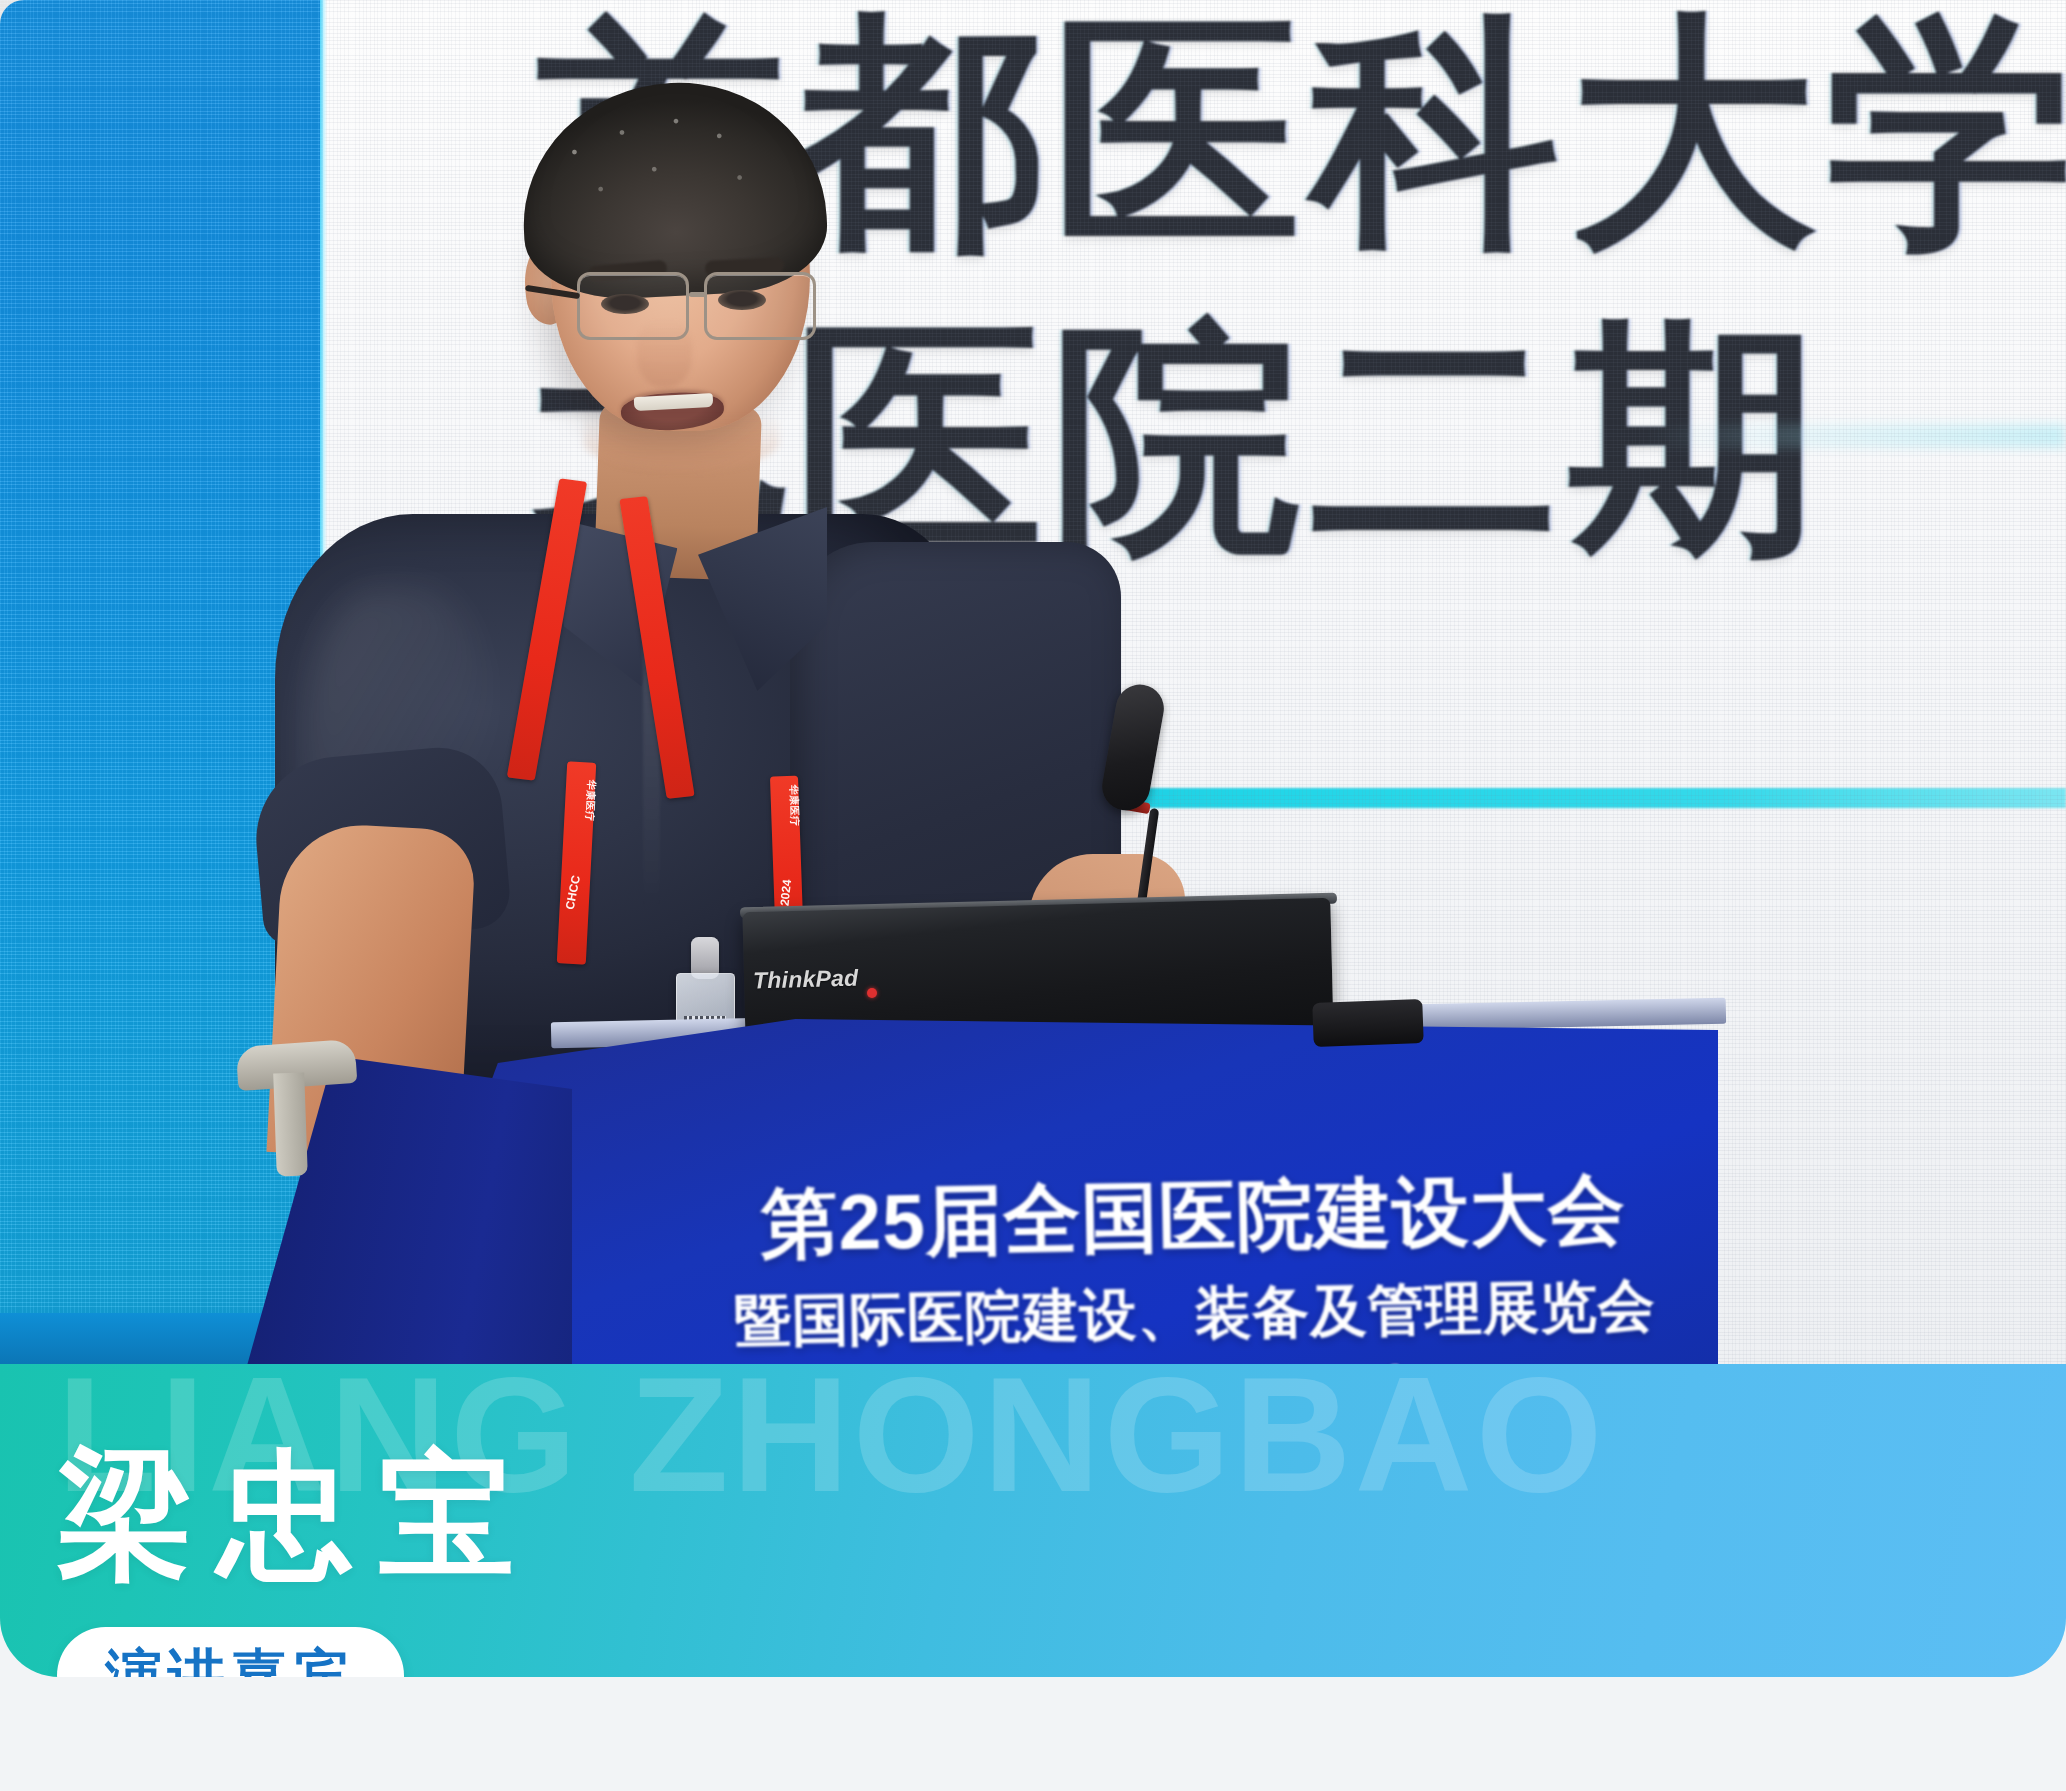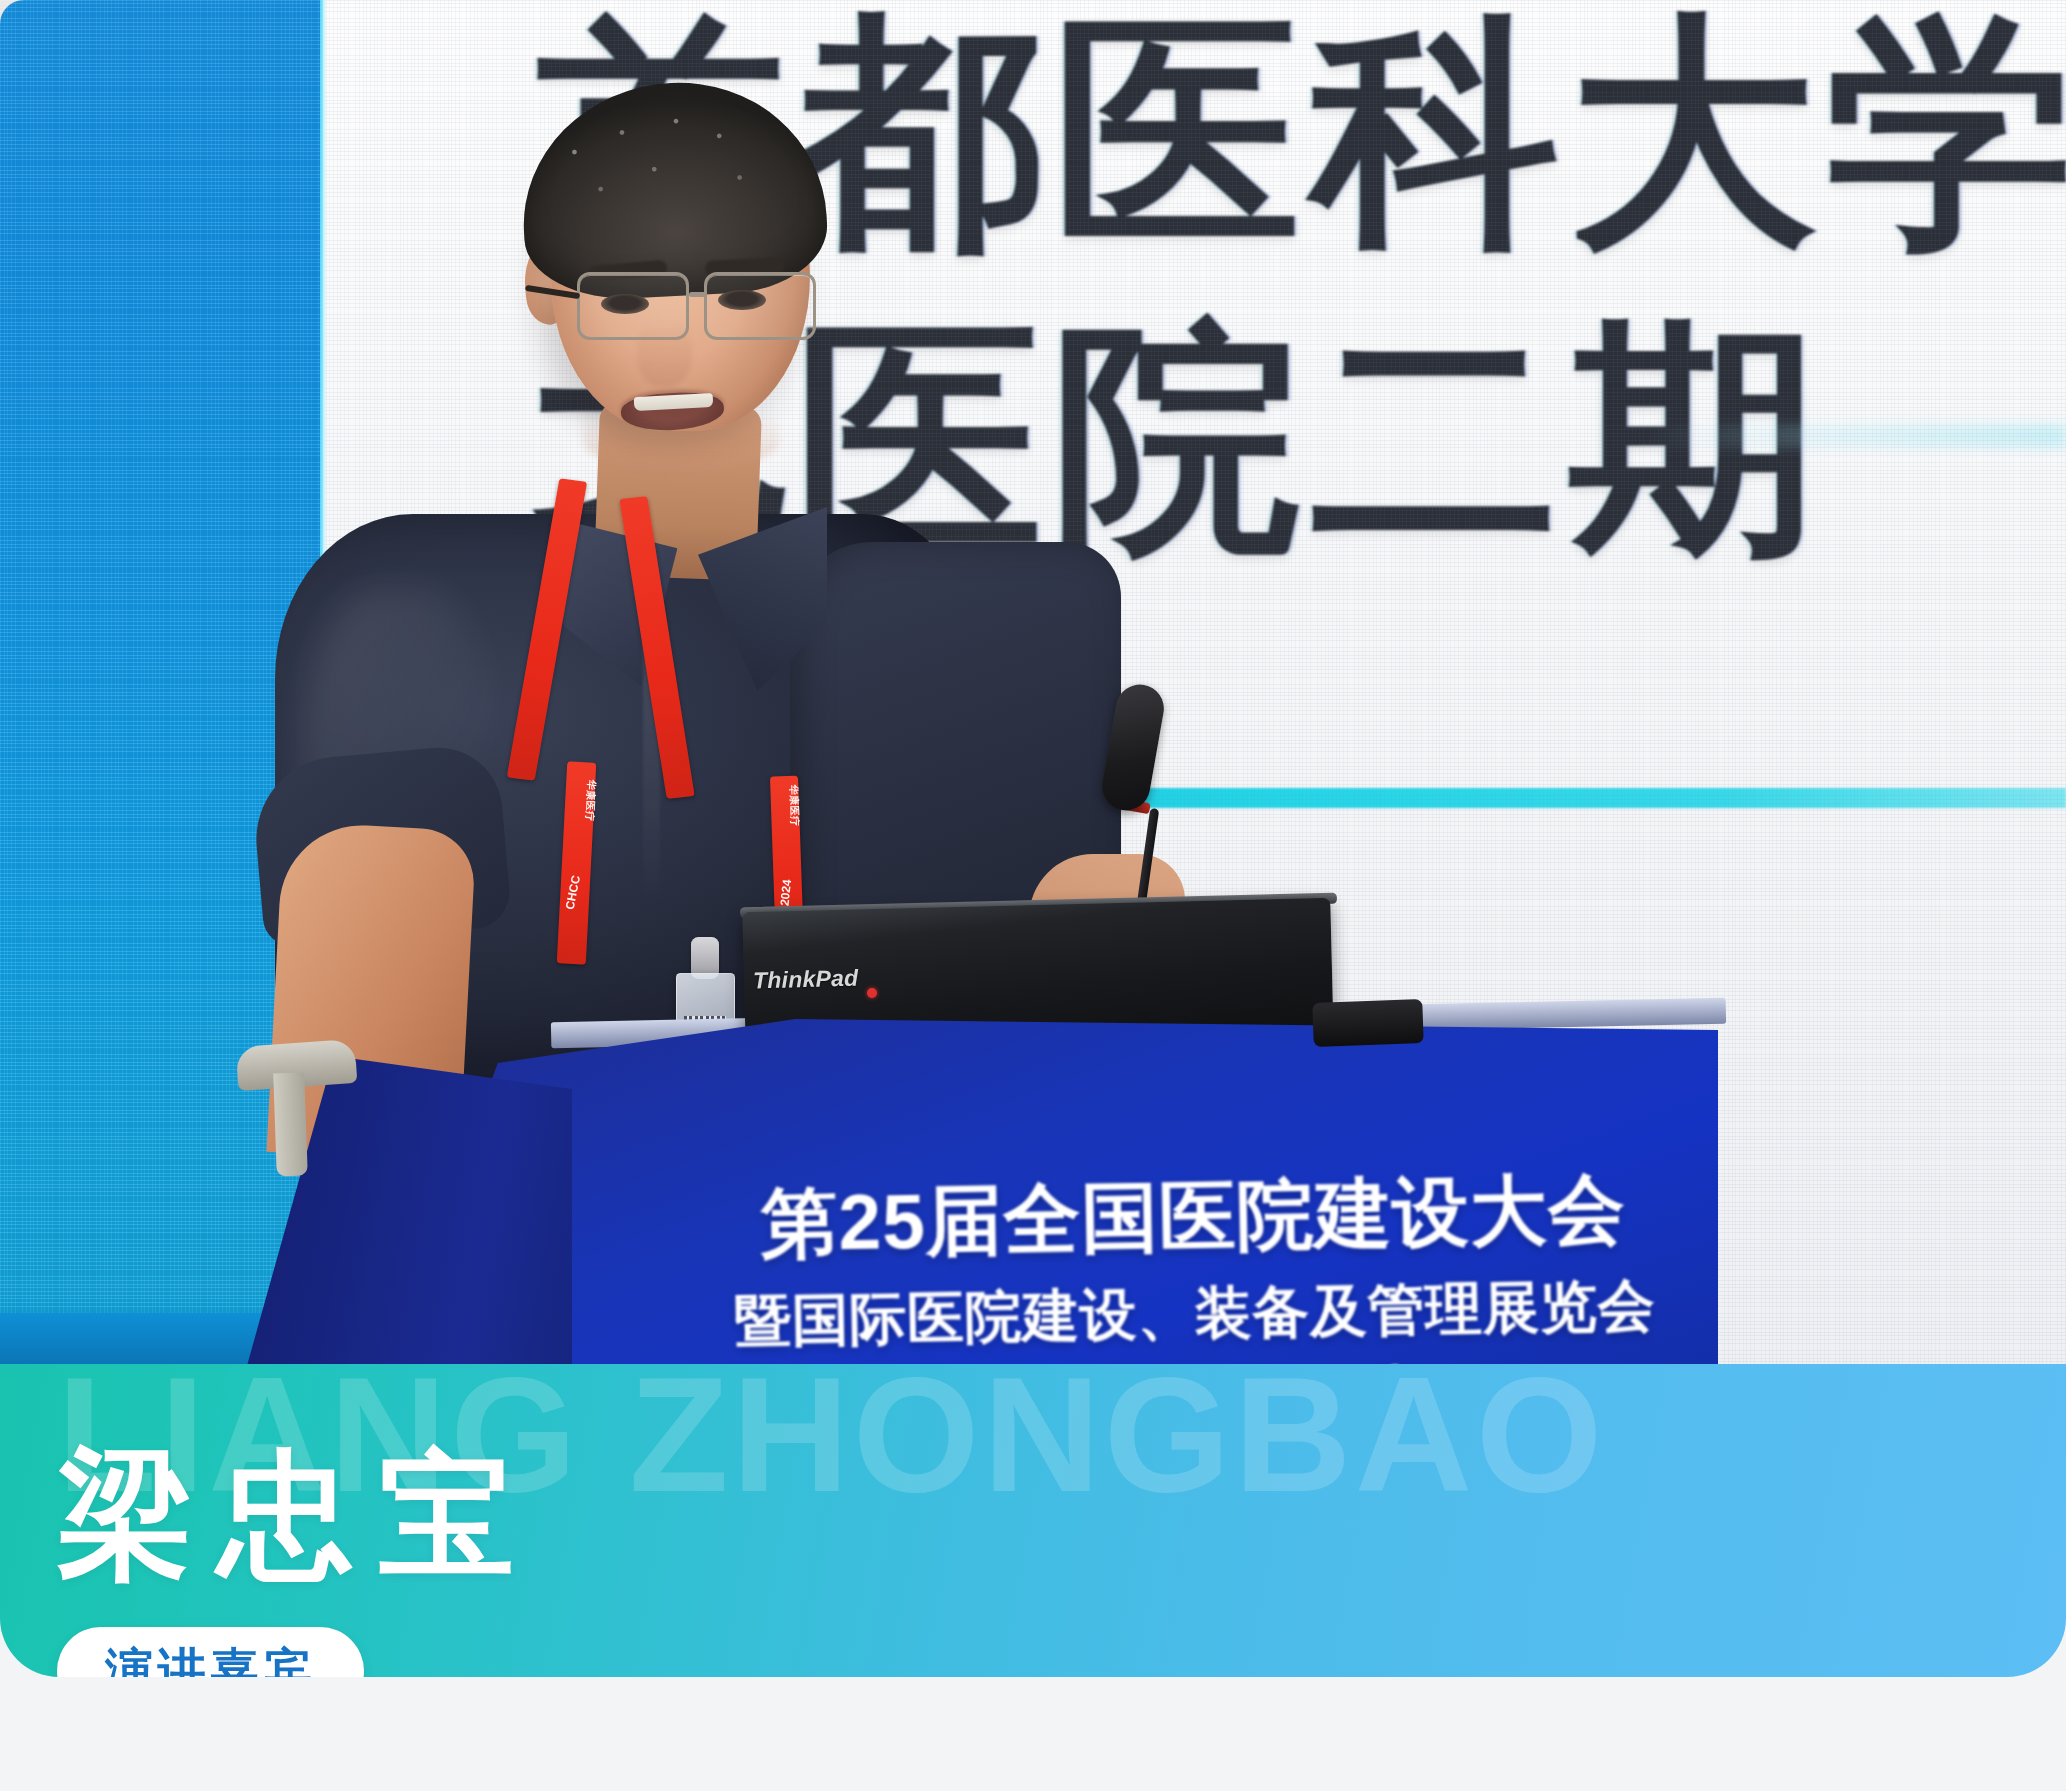--- a/index.html
+++ b/index.html
@@ -399,21 +399,21 @@
     letter-spacing:.18em;line-height:1;white-space:nowrap;
     text-shadow:0 1.8px 9.2px rgba(0,0,0,.07);
   }
   .role-pill{
     position:absolute;left:57px;top:263px;
     background:#ffffff;border-radius:66px;
     padding:20px 48px;
     box-shadow:0 3.7px 13px rgba(0,0,0,.08);
   }
   .role-pill-text{
-    font-size:48px;font-weight:bold;color:#1673c5;
+    font-size:57px;font-weight:bold;color:#1673c5;
     letter-spacing:.10em;line-height:1;white-space:nowrap;
   }
   .speaker-title{
     position:absolute;left:643px;top:197px;
     font-size:84px;color:#ffffff;font-weight:500;
     letter-spacing:.03em;line-height:1;white-space:nowrap;
   }
 </style>
 </head>
 <body>

